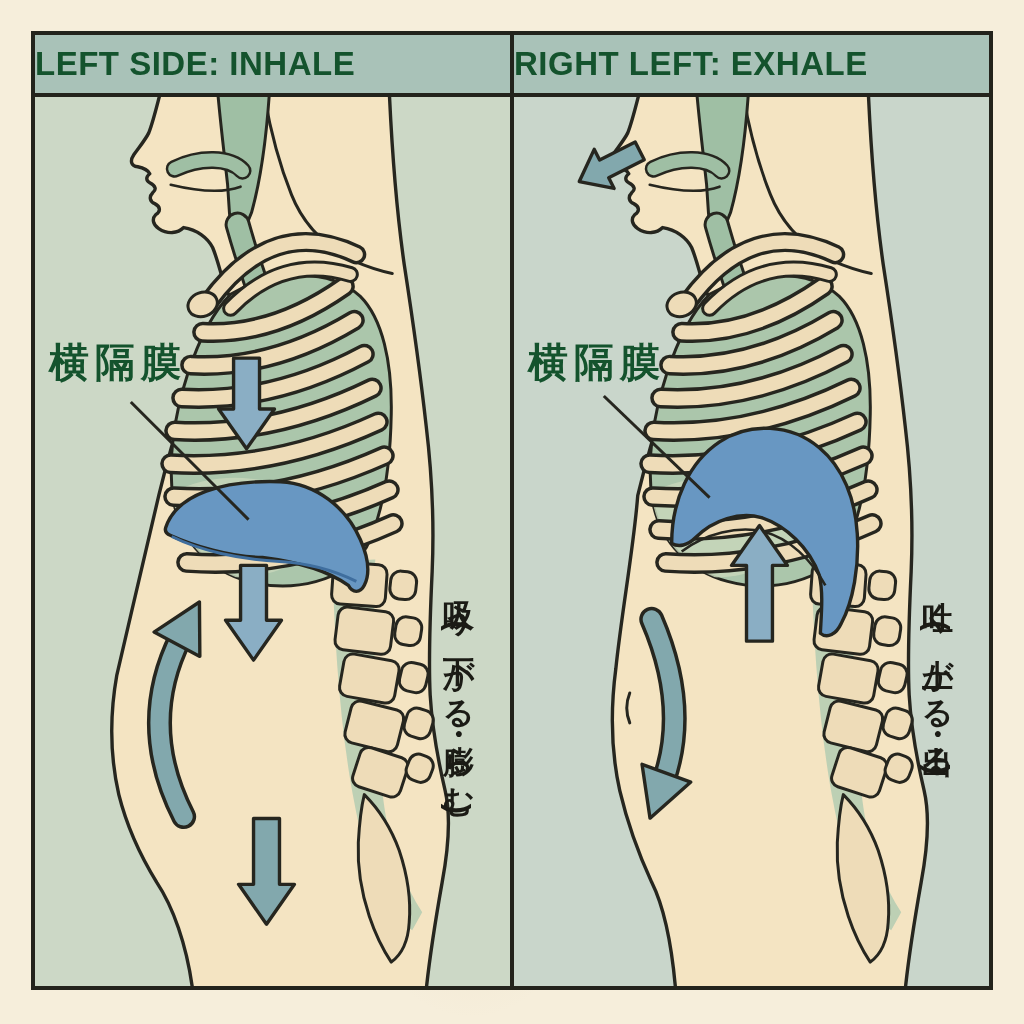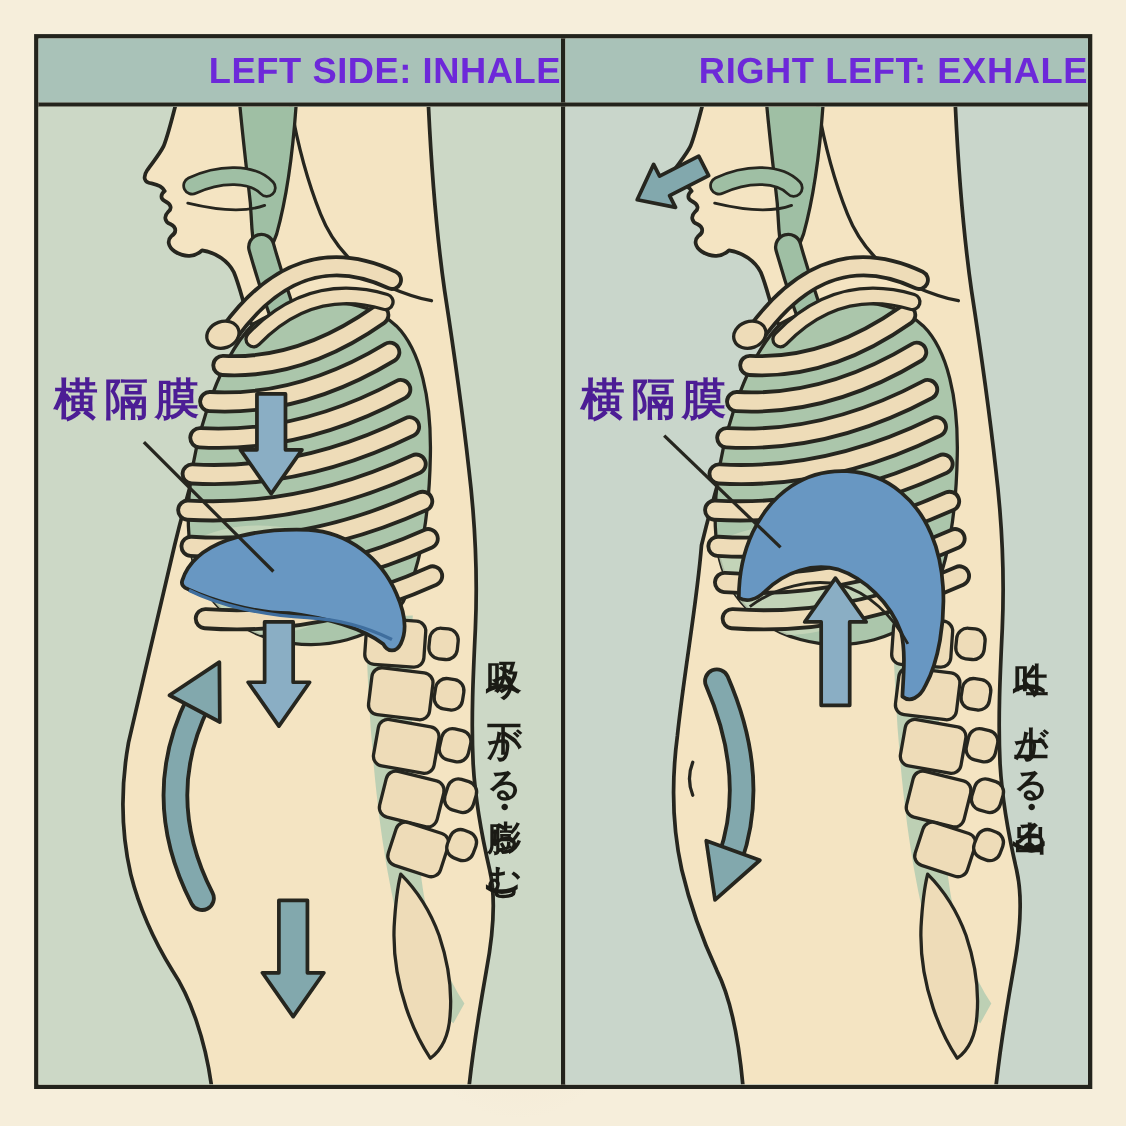--- a/index.html
+++ b/index.html
@@ -11,33 +11,33 @@
       radial-gradient(circle at 88% 22%, rgba(190,160,110,.12), transparent 5%),
       radial-gradient(circle at 46% 90%, rgba(200,170,120,.08), transparent 9%),
       #f6eedb;
   }
   .frame{
     position:absolute;left:31px;top:31px;width:954px;height:951px;
     border:4px solid #23231c;box-sizing:content-box;
   }
   .header-row{display:flex;height:58px;border-bottom:4px solid #23231c;}
   .header-cell{
-    flex:0 0 475px;display:flex;align-items:center;justify-content:flex-end;
-    background:#a9c2b8;color:#6d28d9;font-weight:700;font-size:33px;letter-spacing:.5px;
+    flex:0 0 475px;display:flex;align-items:center;justify-content:flex-start;
+    background:#a9c2b8;color:#14532d;font-weight:700;font-size:33px;letter-spacing:.5px;
   }
   .header-div{flex:0 0 4px;background:#23231c;}
   .panels{display:flex;height:889px;}
   .panel{position:relative;flex:0 0 475px;overflow:hidden;}
   .panel.left{background:#ccd8c6;}
   .panel.right{background:#c9d6cb;}
   .divider{flex:0 0 4px;background:#23231c;}
   .panel svg{position:absolute;left:0;top:0;width:475px;height:889px;display:block;}
   .organ-label{
     position:absolute;left:14px;top:238px;font-size:40px;font-weight:700;
-    letter-spacing:6px;color:#4c1d95;
+    letter-spacing:6px;color:#14532d;
   }
   .vcaption{
     position:absolute;top:480px;left:402px;
     writing-mode:vertical-rl;text-orientation:mixed;
     font-size:31px;font-weight:700;letter-spacing:4px;color:#1b1b15;white-space:nowrap;
   }
 </style>
 </head>
 <body>
 

